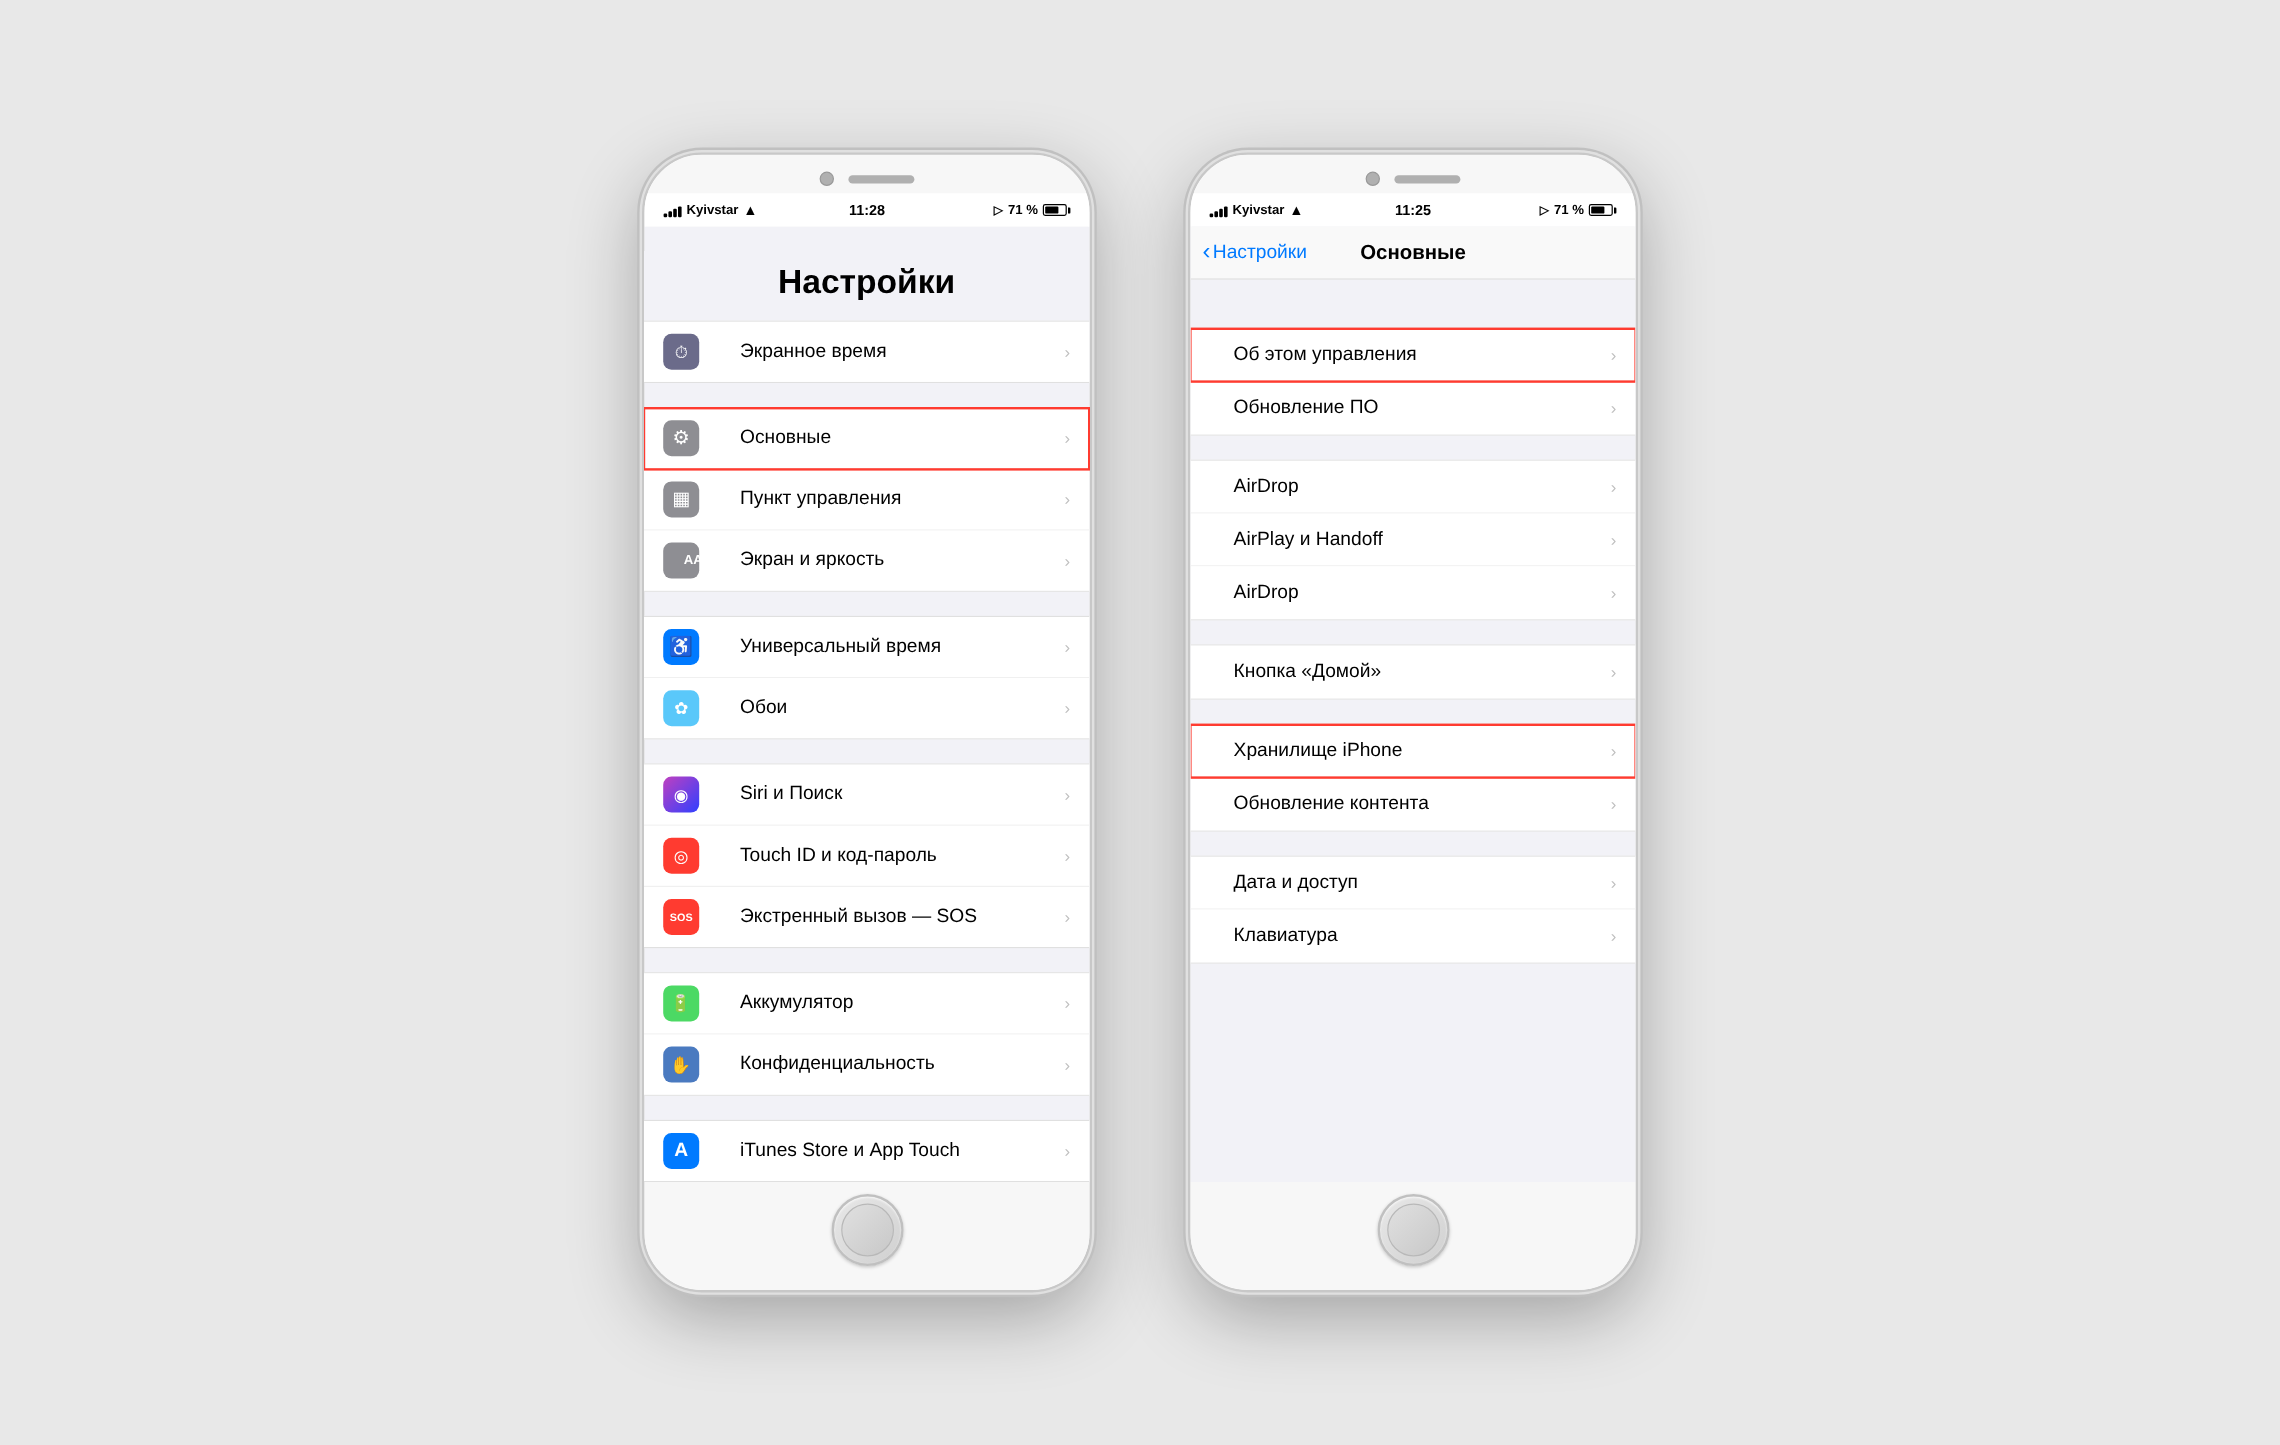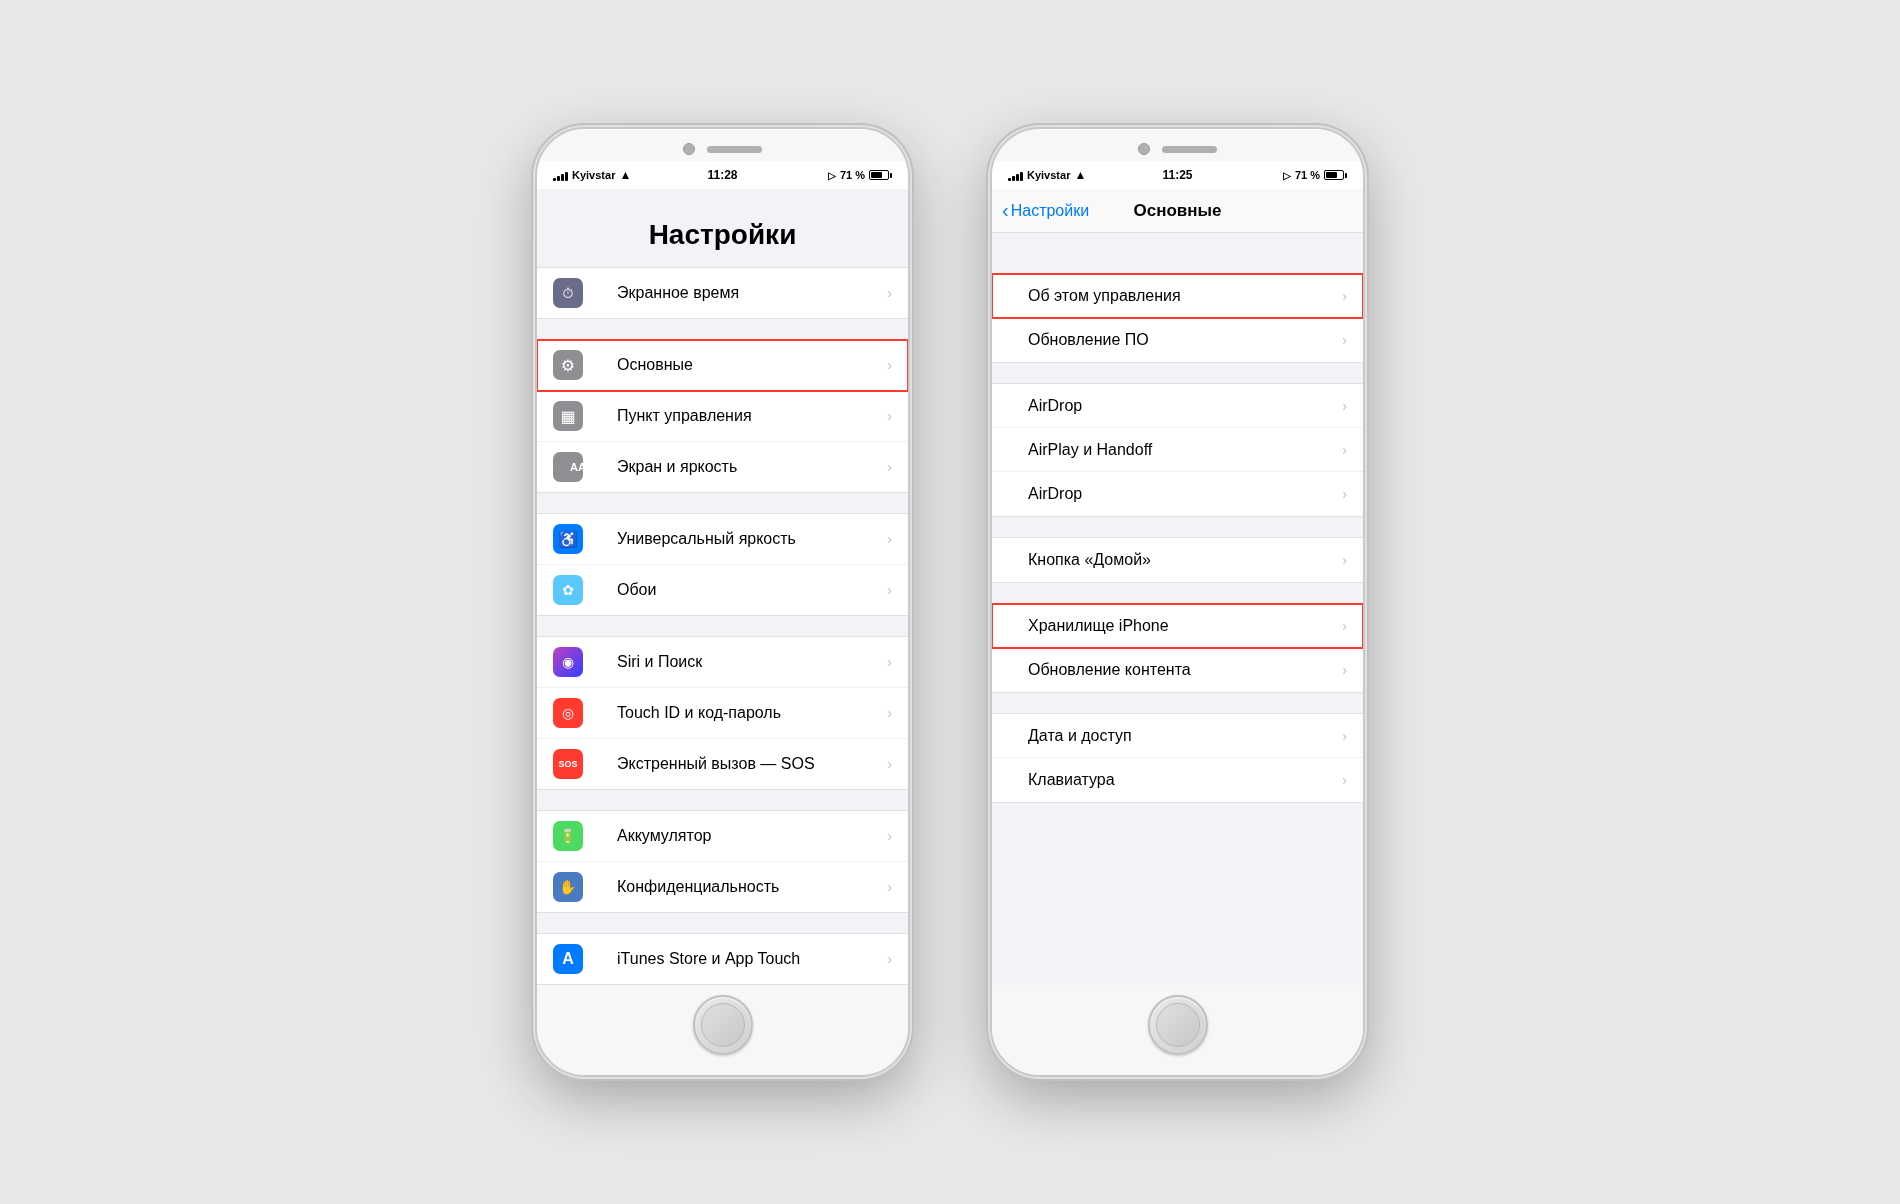--- a/index.html
+++ b/index.html
@@ -400,21 +400,21 @@
             <span class="row-label">Экран и яркость</span>
             <span class="row-chevron">›</span>
           </div>
         </div>
 
         <div class="section-group">
           <div class="settings-row">
             <div class="row-icon" style="background:#007aff;">
               <span style="color:white;font-size:16px;">♿</span>
             </div>
-            <span class="row-label">Универсальный яркость</span>
+            <span class="row-label">Универсальный время</span>
             <span class="row-chevron">›</span>
           </div>
           <div class="settings-row">
             <div class="row-icon" style="background:#5ac8fa;">
               <span style="color:white;font-size:14px;">✿</span>
             </div>
             <span class="row-label">Обои</span>
             <span class="row-chevron">›</span>
           </div>
         </div>

